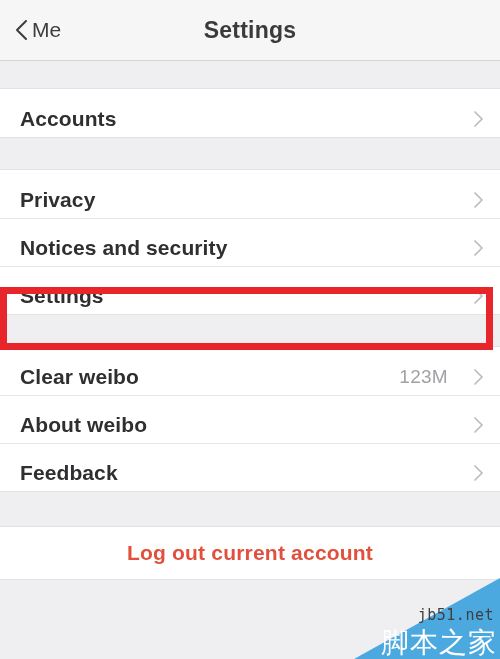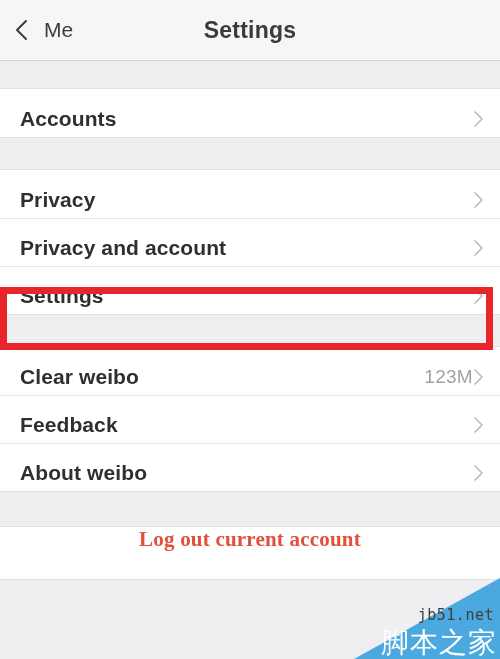--- a/index.html
+++ b/index.html
@@ -29,21 +29,21 @@
     border-bottom: 1px solid #d4d4d6;
     box-sizing: border-box;
   }
   .nav-back {
     position: absolute;
     left: 14px;
     top: 0;
     height: 60px;
     display: flex;
     align-items: center;
-    gap: 16px;
+    gap: 4px;
     cursor: pointer;
   }
   .back-chevron {
     display: block;
     width: 14px;
     height: 22px;
   }
   .back-chevron svg { display: block; }
   .nav-back-label {
     font-size: 21px;
@@ -99,40 +99,40 @@
   .row-label {
     flex: 1;
     font-size: 21px;
     font-weight: bold;
     color: #2f2f31;
     letter-spacing: 0.1px;
   }
   .row-value {
     font-size: 19px;
     color: #a2a2a6;
-    margin-right: 0;
+    margin-right: 25px;
     letter-spacing: 0.3px;
   }
   .row-chevron {
     width: 11px;
     height: 18px;
     flex: none;
   }
   .row-chevron svg { display: block; }
 
   
   .logout-group {
     background: #ffffff;
     border-top: 1px solid #e2e2e4;
     border-bottom: 1px solid #e2e2e4;
     height: 52px;
     display: flex;
+    align-items: center;
     justify-content: center;
     cursor: pointer;
-    font-family: Liberation Serif, serif;
   }
   .logout-label {
     font-size: 21px;
     font-weight: bold;
     color: #e1503c;
     letter-spacing: 0.2px;
   }
 
   
   .annotation-box {
@@ -220,21 +220,21 @@
   <div class="group">
     <div class="row">
       <span class="row-label">Privacy</span>
       <span class="row-chevron">
         <svg viewBox="0 0 11 18" width="11" height="18" aria-hidden="true">
           <polyline points="2,2 9,9 2,16" fill="none" stroke="#bcbcc0" stroke-width="1.7" stroke-linecap="round" stroke-linejoin="round"></polyline>
         </svg>
       </span>
     </div>
     <div class="row">
-      <span class="row-label">Privacy and account</span>
+      <span class="row-label">Notices and security</span>
       <span class="row-chevron">
         <svg viewBox="0 0 11 18" width="11" height="18" aria-hidden="true">
           <polyline points="2,2 9,9 2,16" fill="none" stroke="#bcbcc0" stroke-width="1.7" stroke-linecap="round" stroke-linejoin="round"></polyline>
         </svg>
       </span>
     </div>
     <div class="row">
       <span class="row-label">Settings</span>
       <span class="row-chevron">
         <svg viewBox="0 0 11 18" width="11" height="18" aria-hidden="true">
@@ -250,29 +250,29 @@
     <div class="row">
       <span class="row-label">Clear weibo</span>
       <span class="row-value">123M</span>
       <span class="row-chevron">
         <svg viewBox="0 0 11 18" width="11" height="18" aria-hidden="true">
           <polyline points="2,2 9,9 2,16" fill="none" stroke="#bcbcc0" stroke-width="1.7" stroke-linecap="round" stroke-linejoin="round"></polyline>
         </svg>
       </span>
     </div>
     <div class="row">
+      <span class="row-label">About weibo</span>
+      <span class="row-chevron">
+        <svg viewBox="0 0 11 18" width="11" height="18" aria-hidden="true">
+          <polyline points="2,2 9,9 2,16" fill="none" stroke="#bcbcc0" stroke-width="1.7" stroke-linecap="round" stroke-linejoin="round"></polyline>
+        </svg>
+      </span>
+    </div>
+    <div class="row">
       <span class="row-label">Feedback</span>
-      <span class="row-chevron">
-        <svg viewBox="0 0 11 18" width="11" height="18" aria-hidden="true">
-          <polyline points="2,2 9,9 2,16" fill="none" stroke="#bcbcc0" stroke-width="1.7" stroke-linecap="round" stroke-linejoin="round"></polyline>
-        </svg>
-      </span>
-    </div>
-    <div class="row">
-      <span class="row-label">About weibo</span>
       <span class="row-chevron">
         <svg viewBox="0 0 11 18" width="11" height="18" aria-hidden="true">
           <polyline points="2,2 9,9 2,16" fill="none" stroke="#bcbcc0" stroke-width="1.7" stroke-linecap="round" stroke-linejoin="round"></polyline>
         </svg>
       </span>
     </div>
   </div>
 
   <div class="gap gap-lg"></div>
 

